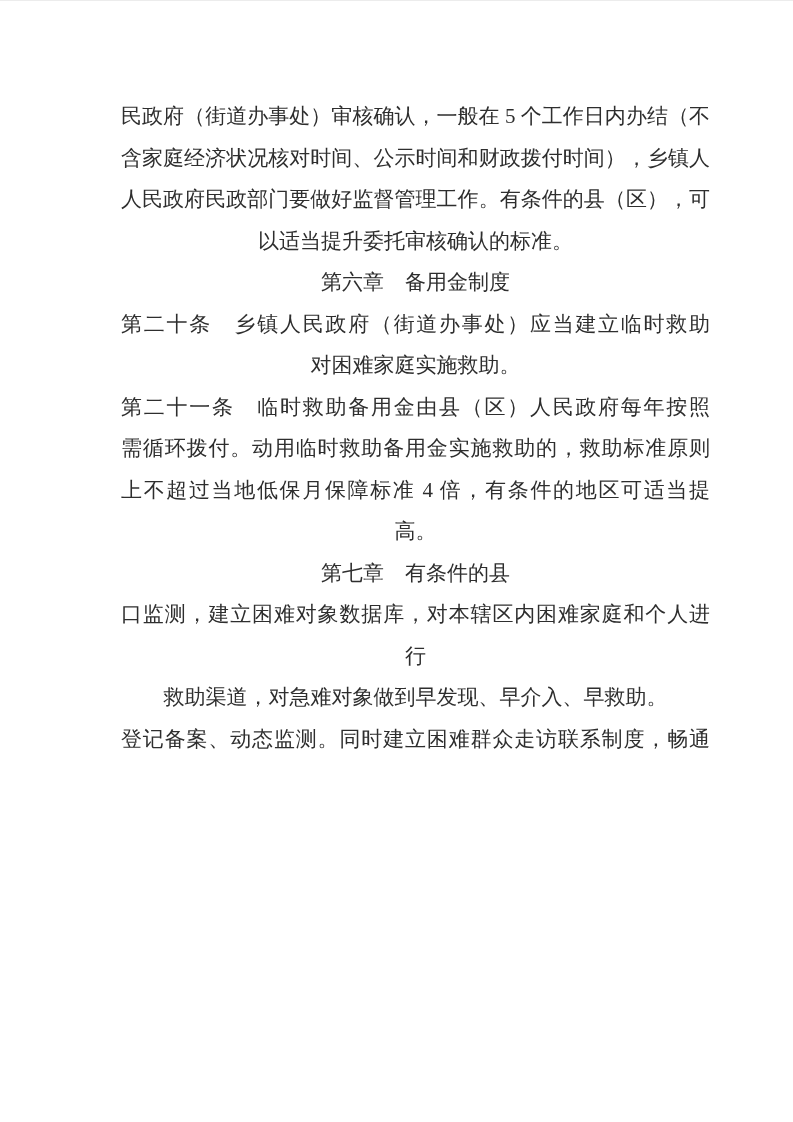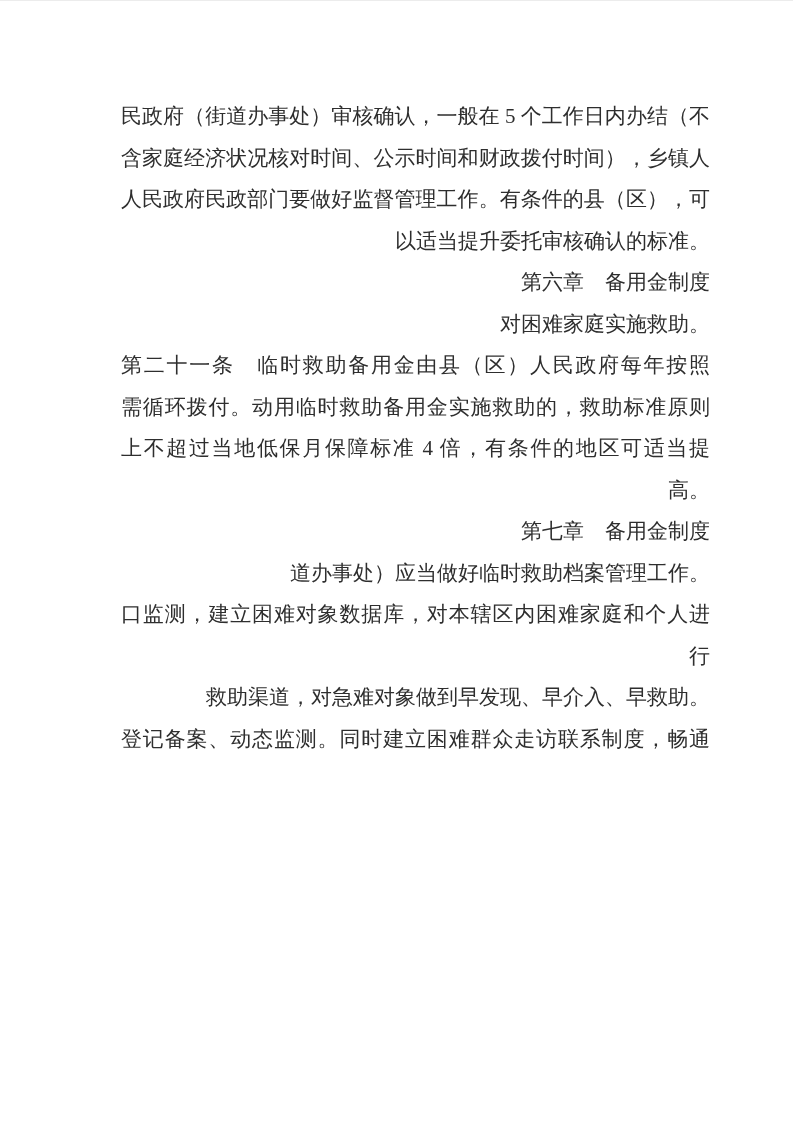--- a/index.html
+++ b/index.html
@@ -21,44 +21,44 @@
     left: 121px;
     top: 95px;
     width: 589px;
     font-size: 21px;
     color: #2e2e2e;
   }
   .line {
     height: 41.5px;
     line-height: 41.5px;
     white-space: nowrap;
-    text-align: right;
+    text-align: center;
   }
   .line.j {
     white-space: normal;
     text-align: justify;
     text-align-last: justify;
     text-justify: inter-character;
   }
 </style>
 </head>
 <body>
 
 <div class="page" style="background: rgb(255, 255, 255);">
   <div class="doc-text" style="color: rgb(46, 46, 46);">
       <div class="line j">民政府（街道办事处）审核确认，一般在 5 个工作日内办结（不</div>
       <div class="line j">含家庭经济状况核对时间、公示时间和财政拨付时间），乡镇人</div>
       <div class="line j">人民政府民政部门要做好监督管理工作。有条件的县（区），可</div>
       <div class="line">以适当提升委托审核确认的标准。</div>
       <div class="line">第六章　备用金制度</div>
+      <div class="line j">第二十条　乡镇人民政府（街道办事处）应当建立临时救助</div>
       <div class="line">对困难家庭实施救助。</div>
       <div class="line j">第二十一条　临时救助备用金由县（区）人民政府每年按照</div>
       <div class="line j">需循环拨付。动用临时救助备用金实施救助的，救助标准原则</div>
       <div class="line j">上不超过当地低保月保障标准 4 倍，有条件的地区可适当提</div>
       <div class="line">高。</div>
-      <div class="line">第七章　备用金制度</div>
-      <div class="line">道办事处）应当做好临时救助档案管理工作。</div>
+      <div class="line">第七章　有条件的县</div>
       <div class="line j">口监测，建立困难对象数据库，对本辖区内困难家庭和个人进</div>
       <div class="line">行</div>
       <div class="line">救助渠道，对急难对象做到早发现、早介入、早救助。</div>
       <div class="line j">登记备案、动态监测。同时建立困难群众走访联系制度，畅通</div>
     </div>
 </div>
 
 </body></html>

